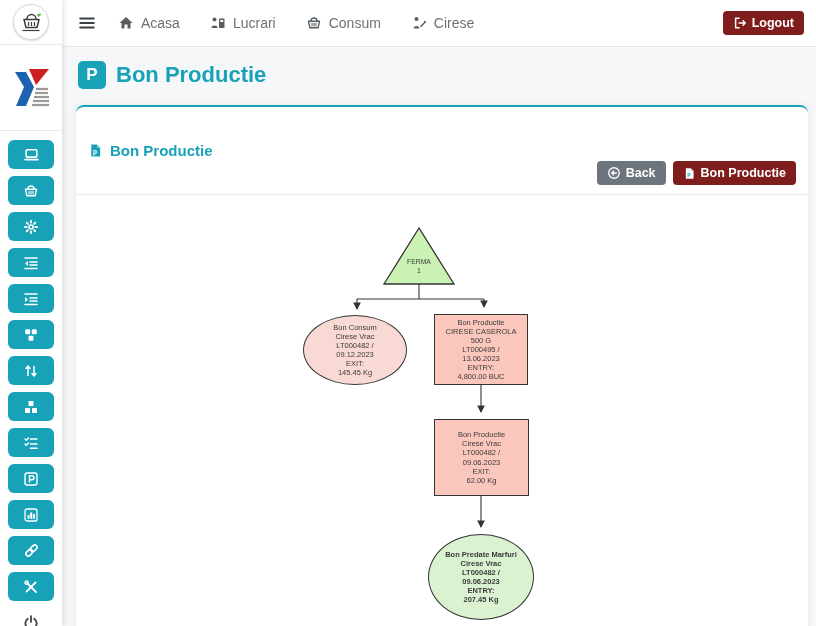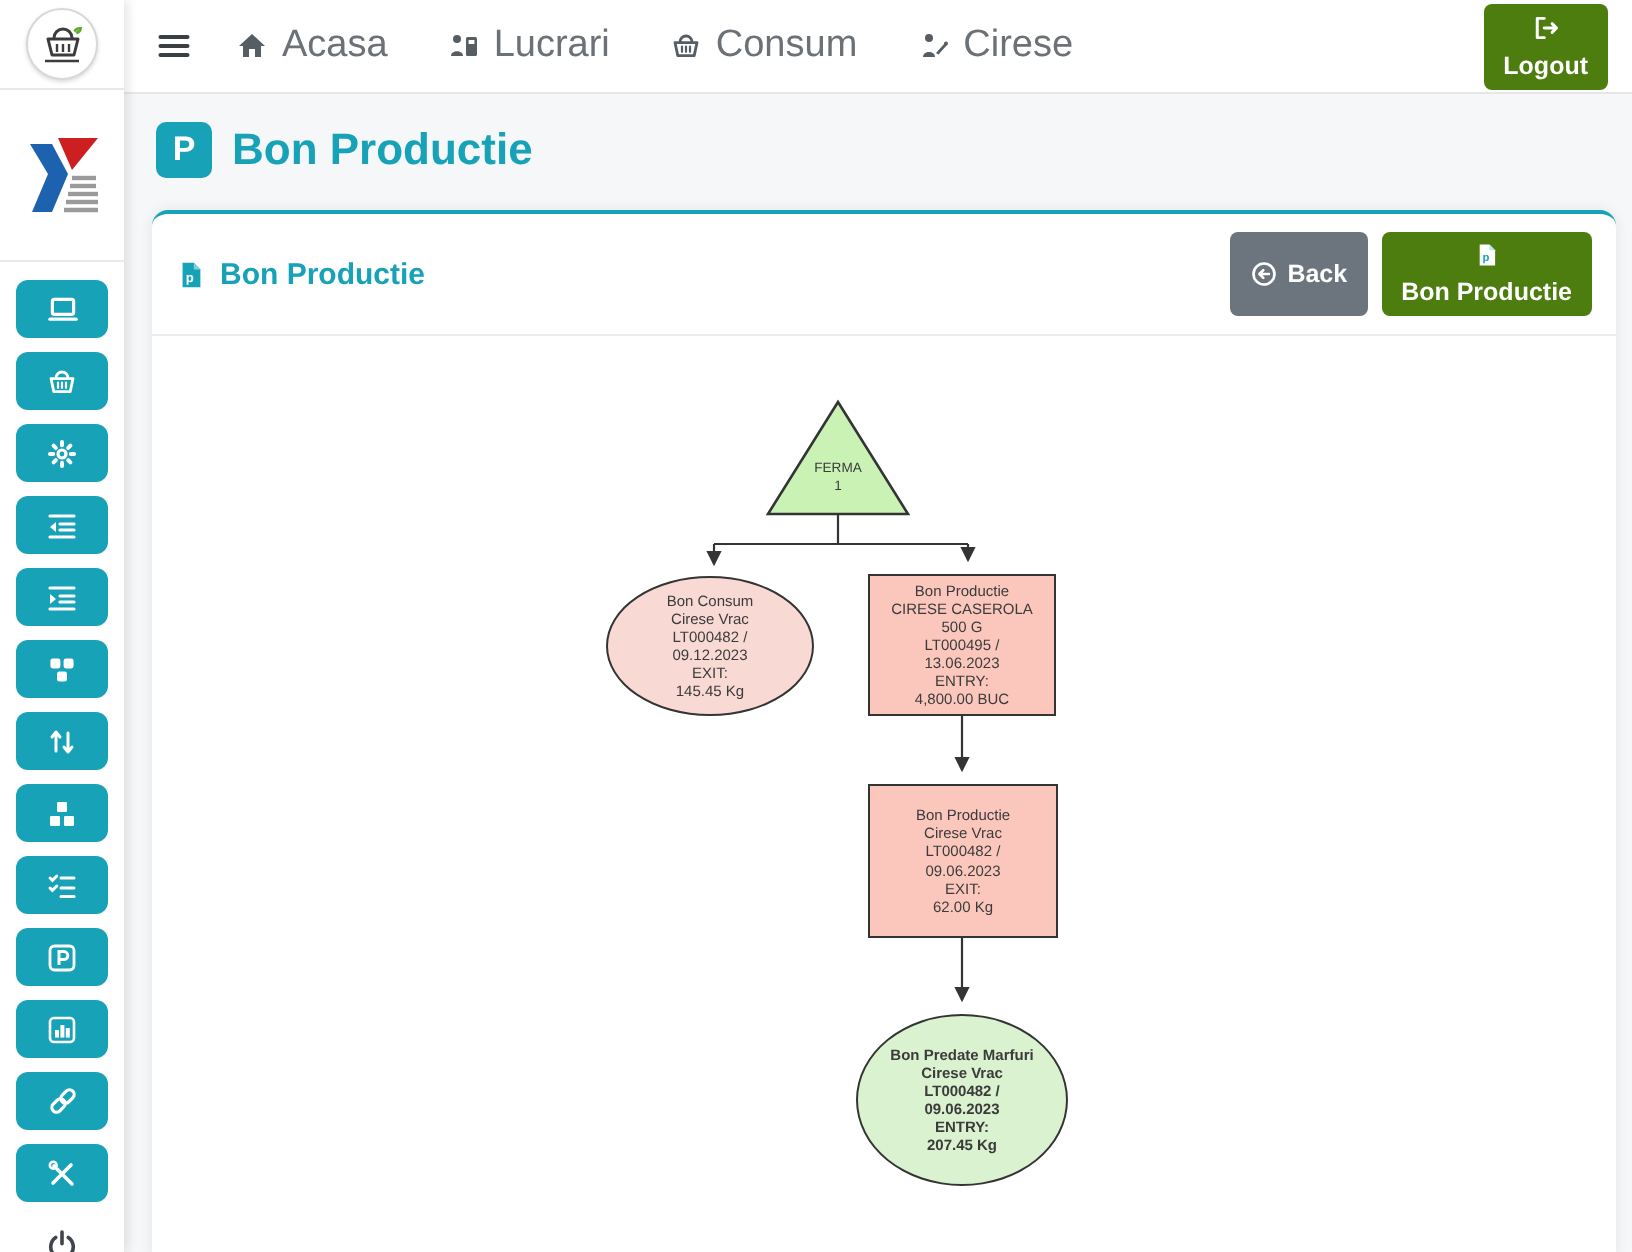--- a/index.html
+++ b/index.html
@@ -23,44 +23,44 @@
   .side-btn svg { display:block; }
   .power-btn { width:46px; height:26px; border:none; background:transparent; color:#3f454a;
     display:flex; align-items:center; justify-content:center; cursor:pointer; margin-top:2px; }
 
   
   .navbar { position:absolute; left:62px; top:0; right:0; height:47px; background:#fff;
     border-bottom:1px solid #e7e7e7; display:flex; align-items:center; padding:0 12px 0 16px; z-index:4; }
   .hamburger { background:none; border:none; color:#3a3f44; cursor:pointer; margin-right:22px;
     display:flex; align-items:center; }
   .nav-items { display:flex; align-items:center; gap:30px; }
-  .nav-item { display:flex; align-items:center; gap:7px; color:#6b7177; font-size:19px;
+  .nav-item { display:flex; align-items:center; gap:7px; color:#6b7177; font-size:14px;
     cursor:pointer; background:none; border:none; font-family:inherit; }
   .nav-item svg { color:#565e64; }
   .spacer { flex:1; }
   .btn { display:inline-flex; align-items:center; gap:5px; border:none; border-radius:4px;
     color:#fff; font-weight:bold; font-size:12.5px; padding:5px 10px; cursor:pointer;
     font-family:inherit; }
-  .btn-teal { background:#4d7c0f;flex-direction:column; }
+  .btn-teal { background:#7f1d1d; }
   .btn-gray { background:#6c757d; }
 
   
   .main { position:absolute; left:62px; top:47px; right:0; bottom:0; background:#f6f7f9; }
   .page-head { display:flex; align-items:center; gap:10px; padding:14px 16px 12px 16px; }
   .p-badge { width:28px; height:28px; border-radius:5px; background:#17a2b8; color:#fff;
     font-weight:bold; font-size:17px; display:flex; align-items:center; justify-content:center; }
   .page-title { color:#17a2b8; font-size:22px; font-weight:bold; }
 
   
   .card { position:absolute; left:14px; right:8px; top:58px; bottom:-8px; background:#fff;
     border-radius:8px; border-top:2px solid #17a2b8; box-shadow:0 0 7px rgba(0,0,0,.08); }
   .card-head { display:flex; align-items:center; padding:9px 12px; border-bottom:1px solid #ececec; }
   .card-title { display:flex; align-items:center; gap:7px; color:#17a2b8; font-size:15px;
     font-weight:bold; }
-  .card-actions { margin-left:auto; display:flex; gap:7px; }
+  .card-actions { margin-left:auto; display:flex; gap:7px;margin-top:45px; }
   .card-body { position:relative; height:478px; overflow:hidden; }
 
   
   .diagram { position:absolute; left:0; top:0; width:732px; height:478px; }
   .edges { position:absolute; left:0; top:0; }
   .node { position:absolute; display:flex; align-items:center; justify-content:center;
     text-align:center; white-space:pre-line; color:#3b3b3b; font-size:7.5px; line-height:1.22; }
   .node.ellipse { border:1.5px solid #343434; border-radius:50%; }
   .node.rect { border:1.5px solid #343434; }
   .fill-consum   { background:#f8d9d4; }

